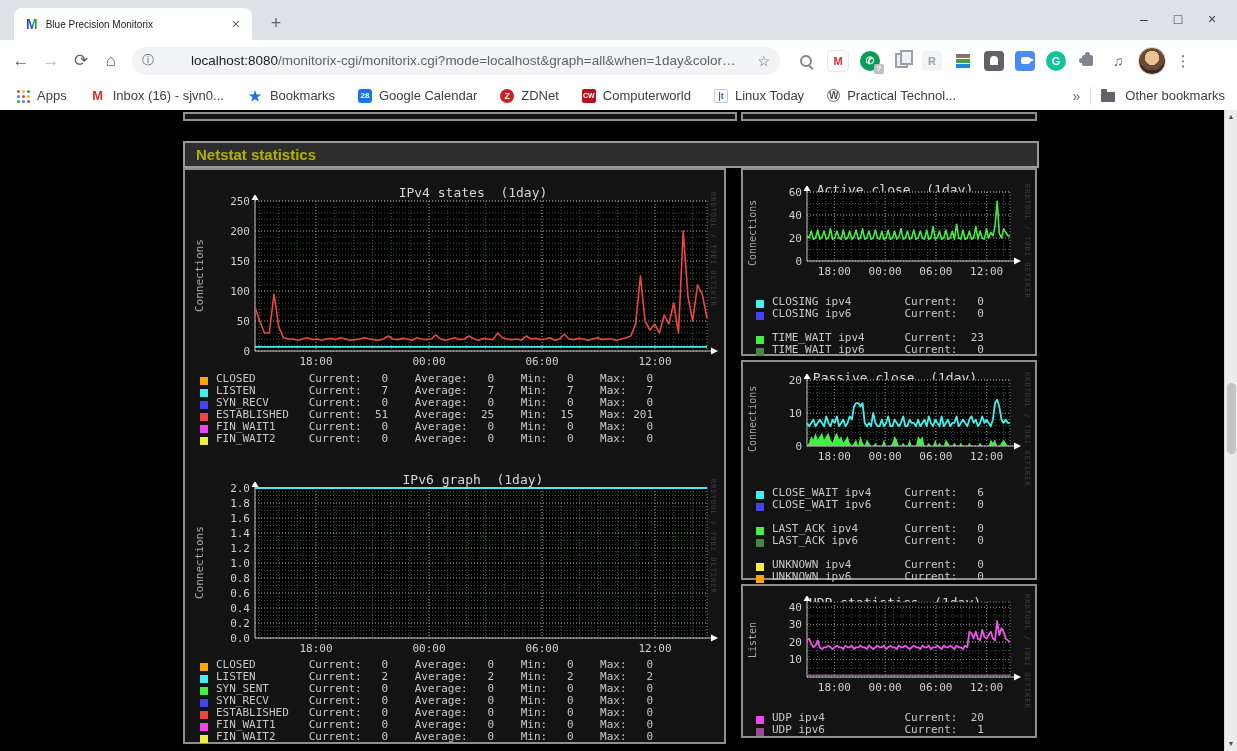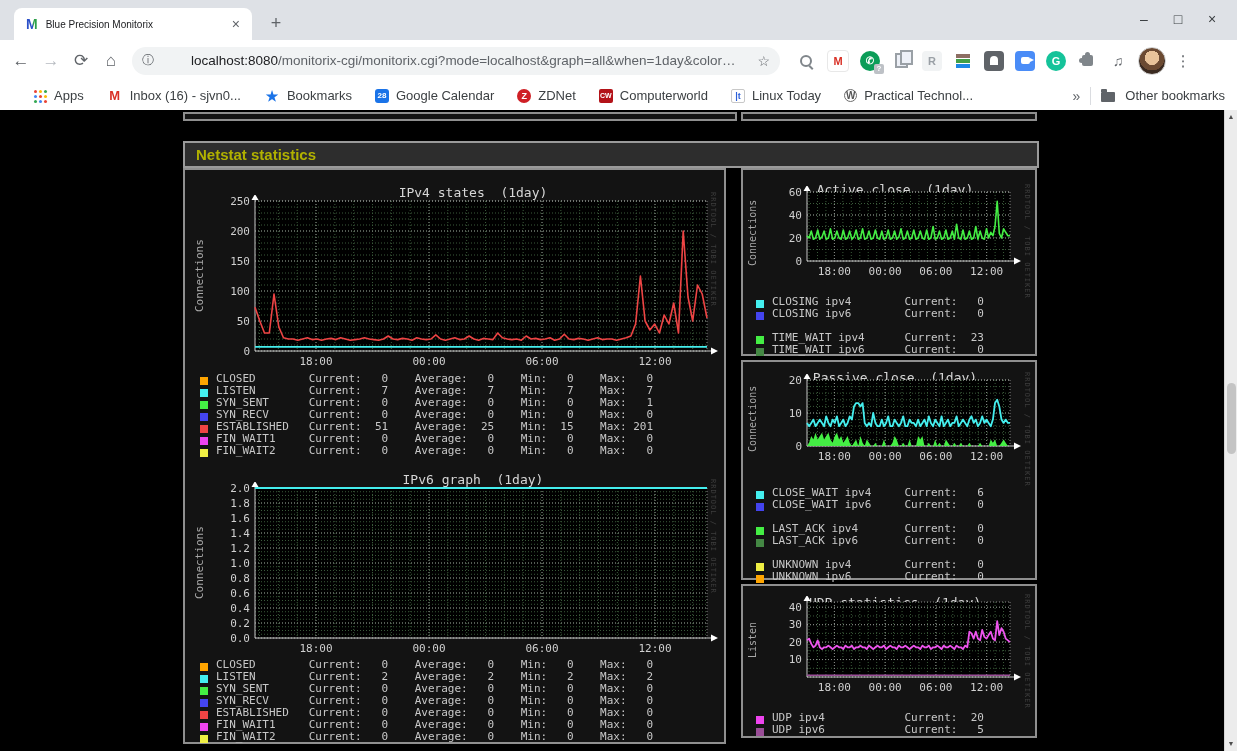--- a/index.html
+++ b/index.html
@@ -44,21 +44,21 @@
   .ext-zoom i::after{content:"";position:absolute;left:9px;top:1px;border-left:4px solid #fff;border-top:2.5px solid transparent;border-bottom:2.5px solid transparent;}
   .ext-gram{background:#15c39a;border-radius:50%;color:#fff;}
   .ext-puzzle i{display:block;width:11px;height:11px;background:#80868b;border-radius:2px;position:relative;}
   .ext-puzzle i::before{content:"";position:absolute;left:3px;top:-3px;width:5px;height:5px;border-radius:50%;background:#80868b;}
   .ext-puzzle i::after{content:"";position:absolute;left:-3px;top:3px;width:5px;height:5px;border-radius:50%;background:#80868b;}
   .ext-playlist{color:#5f6368;font-size:14px;}
   .avatar{width:26px;height:26px;border-radius:50%;margin-left:10px;background:radial-gradient(circle at 50% 38%,#e8c39a 0 34%,#6b4a32 35% 60%,#3a2a20 61% 100%);border:1px solid #d0d0d0;}
   .menu3{width:22px;text-align:center;color:#5f6368;font-size:15px;margin-left:6px;}
 
   
-  .bookbar{position:absolute;left:0;top:81px;width:1237px;height:29px;background:#fff;display:flex;align-items:center;padding-left:31px;box-sizing:border-box;}
+  .bookbar{position:absolute;left:0;top:81px;width:1237px;height:29px;background:#fff;display:flex;align-items:center;padding-left:14px;box-sizing:border-box;}
   .bm{display:flex;align-items:center;gap:7px;margin-right:23px;font-size:13px;color:#3c4043;white-space:nowrap;}
   .bk{width:16px;height:16px;display:flex;align-items:center;justify-content:center;font-weight:bold;box-sizing:border-box;}
   .bk-apps i{display:block;width:3px;height:3px;border-radius:50%;background:#ea4335;box-shadow:5px 0 0 #fbbc05,10px 0 0 #34a853,0 5px 0 #4285f4,5px 5px 0 #ea4335,10px 5px 0 #fbbc05,0 10px 0 #34a853,5px 10px 0 #4285f4,10px 10px 0 #ea4335;margin:-8px 0 0 -8px;}
   .bk-gmail{color:#d93025;font-size:13px;}
   .bk-star{color:#1a73e8;font-size:14px;}
   .bk-cal{background:#1a73e8;color:#fff;font-size:8px;width:14px;height:14px;border-radius:3px;}
   .bk-zdnet{background:#cf1f25;color:#fff;font-size:9px;width:14px;height:14px;border-radius:50%;}
   .bk-cw{background:#b31218;color:#fff;font-size:7px;width:14px;height:14px;border-radius:2px;}
   .bk-lt{border:1px solid #c8c8c8;background:#fff;color:#2b5fd9;font-size:9px;width:14px;height:14px;border-radius:2px;}
   .bk-wp{border:1.5px solid #6e6e6e;background:#fff;color:#555;font-size:10px;width:13px;height:13px;border-radius:50%;}
@@ -279,21 +279,20 @@
             <line x1="46" y1="156" x2="503" y2="156" stroke="#c8c8c8" stroke-width="1"></line>
             <polygon points="42.5,5 49.5,5 46,-1" fill="#fff"></polygon>
             <polygon points="502,152.5 502,159.5 509,156" fill="#fff"></polygon>
             <polyline points="46.0,112.2 50.8,126.0 55.5,138.0 60.3,138.0 65.0,99.0 69.8,132.0 74.5,142.8 79.3,144.0 84.1,144.0 88.8,145.2 93.6,144.0 98.3,142.8 103.1,144.6 107.9,144.0 112.6,145.2 117.4,144.0 122.1,143.4 126.9,144.6 131.6,142.8 136.4,144.0 141.2,145.2 145.9,144.6 150.7,144.0 155.4,142.8 160.2,144.0 164.9,144.6 169.7,145.2 174.5,144.0 179.2,141.0 184.0,144.0 188.7,144.6 193.5,143.4 198.3,144.0 203.0,145.2 207.8,142.8 212.5,144.0 217.3,144.6 222.0,144.0 226.8,139.8 231.6,144.0 236.3,145.2 241.1,144.0 245.8,142.8 250.6,144.6 255.3,144.0 260.1,141.0 264.9,144.0 269.6,145.2 274.4,143.4 279.1,144.0 283.9,144.6 288.7,138.0 293.4,142.8 298.2,144.0 302.9,144.6 307.7,144.0 312.4,145.2 317.2,141.0 322.0,144.0 326.7,143.4 331.5,144.6 336.2,144.0 341.0,142.8 345.7,145.2 350.5,144.0 355.3,139.2 360.0,144.0 364.8,144.6 369.5,143.4 374.3,144.0 379.1,145.2 383.8,144.0 388.6,142.8 393.3,144.6 398.1,144.0 402.8,144.0 407.6,145.2 412.4,144.0 417.1,142.8 421.9,141.0 426.6,129.0 431.4,81.0 436.1,126.0 440.9,135.0 445.7,129.0 450.4,138.0 455.2,120.0 459.9,129.0 464.7,108.0 469.5,138.0 474.2,36.0 479.0,102.0 483.7,126.0 488.5,90.0 493.2,99.0 498.0,123.0" fill="none" stroke="#ee4444" stroke-width="1.6" stroke-linejoin="round"></polyline>
             <polyline points="46.0,151.8 498.0,151.8" fill="none" stroke="#44eeee" stroke-width="1.8" stroke-linejoin="round"></polyline>
           </svg></div>
       <div class="wm" style="right:7px;top:22px;">RRDTOOL / TOBI OETIKER</div>
       <div class="legend" style="left:15px;top:203px;">
           <div class="lrow"><span class="sw" style="background: rgb(255, 165, 0);"></span><span>CLOSED        Current:   0    Average:   0    Min:   0    Max:   0</span></div>
           <div class="lrow"><span class="sw" style="background: rgb(68, 238, 238);"></span><span>LISTEN        Current:   7    Average:   7    Min:   7    Max:   7</span></div>
-          <div class="lrow"><span class="sw" style="background: rgb(68, 238, 68);"></span><span>SYN_SENT      Current:   0    Average:   0    Min:   0    Max:   1</span></div>
           <div class="lrow"><span class="sw" style="background: rgb(68, 68, 238);"></span><span>SYN_RECV      Current:   0    Average:   0    Min:   0    Max:   0</span></div>
           <div class="lrow"><span class="sw" style="background: rgb(238, 68, 68);"></span><span>ESTABLISHED   Current:  51    Average:  25    Min:  15    Max: 201</span></div>
           <div class="lrow"><span class="sw" style="background: rgb(238, 68, 238);"></span><span>FIN_WAIT1     Current:   0    Average:   0    Min:   0    Max:   0</span></div>
           <div class="lrow"><span class="sw" style="background: rgb(238, 238, 68);"></span><span>FIN_WAIT2     Current:   0    Average:   0    Min:   0    Max:   0</span></div>
         </div>
 
       <div class="ctitle" style="left:48px;top:302px;width:480px;">IPv6 graph  (1day)</div>
       <div class="ylab" style="left:8px;top:318px;height:150px;">Connections</div>
       <div class="plot" style="left:24px;top:312px;"><svg width="516" height="178">
             <rect x="46" y="6" width="452" height="150" fill="#000"></rect>
@@ -618,21 +617,21 @@
             <line x1="30" y1="3" x2="30" y2="81" stroke="#c8c8c8" stroke-width="1"></line>
             <line x1="30" y1="81" x2="238" y2="81" stroke="#c8c8c8" stroke-width="1"></line>
             <polygon points="26.5,5 33.5,5 30,-1" fill="#fff"></polygon>
             <polygon points="237,77.5 237,84.5 244,81" fill="#fff"></polygon>
             <polyline points="30.0,79.3 233.0,79.3" fill="none" stroke="#9a4d97" stroke-width="1.4" stroke-linejoin="round"></polyline>
             <polyline points="30.0,44.4 32.1,42.6 34.3,47.9 36.4,51.3 38.5,49.6 40.7,44.4 42.8,51.3 45.0,53.1 47.1,51.3 49.2,51.3 51.4,49.6 53.5,51.3 55.6,53.1 57.8,51.3 59.9,49.6 62.1,51.3 64.2,51.3 66.3,53.1 68.5,49.6 70.6,51.3 72.7,51.3 74.9,49.6 77.0,53.1 79.1,51.3 81.3,51.3 83.4,49.6 85.6,51.3 87.7,51.3 89.8,53.1 92.0,49.6 94.1,51.3 96.2,53.1 98.4,51.3 100.5,49.6 102.7,51.3 104.8,51.3 106.9,49.6 109.1,53.1 111.2,51.3 113.3,49.6 115.5,51.3 117.6,51.3 119.7,53.1 121.9,49.6 124.0,51.3 126.2,51.3 128.3,49.6 130.4,51.3 132.6,53.1 134.7,51.3 136.8,49.6 139.0,51.3 141.1,51.3 143.3,53.1 145.4,49.6 147.5,51.3 149.7,51.3 151.8,49.6 153.9,53.1 156.1,51.3 158.2,51.3 160.3,49.6 162.5,51.3 164.6,53.1 166.8,49.6 168.9,51.3 171.0,51.3 173.2,49.6 175.3,51.3 177.4,53.1 179.6,49.6 181.7,51.3 183.9,51.3 186.0,53.1 188.1,49.6 190.3,51.3 192.4,35.7 194.5,37.4 196.7,42.6 198.8,35.7 200.9,42.6 203.1,44.4 205.2,33.9 207.4,40.9 209.5,42.6 211.6,39.1 213.8,35.7 215.9,42.6 218.0,44.4 220.2,25.2 222.3,39.1 224.5,32.2 226.6,35.7 228.7,42.6 230.9,44.4 233.0,46.1" fill="none" stroke="#ee55ee" stroke-width="1.8" stroke-linejoin="round"></polyline>
           </svg></div>
       <div class="wm" style="right:4px;top:8px;">RRDTOOL / TOBI OETIKER</div>
       <div class="legend" style="left:13px;top:126px;">
           <div class="lrow"><span class="sw" style="background: rgb(238, 68, 238);"></span><span>UDP ipv4            Current:  20</span></div>
-          <div class="lrow"><span class="sw" style="background: rgb(154, 77, 151);"></span><span>UDP ipv6            Current:   5</span></div>
+          <div class="lrow"><span class="sw" style="background: rgb(154, 77, 151);"></span><span>UDP ipv6            Current:   1</span></div>
         </div>
     </div>
 
     <div class="sbar">
       <div class="sbtn" style="top:0;">▲</div>
       <div class="sthumb"></div>
       <div class="sbtn" style="bottom:0;">▼</div>
     </div>
   </div>
 </div>

